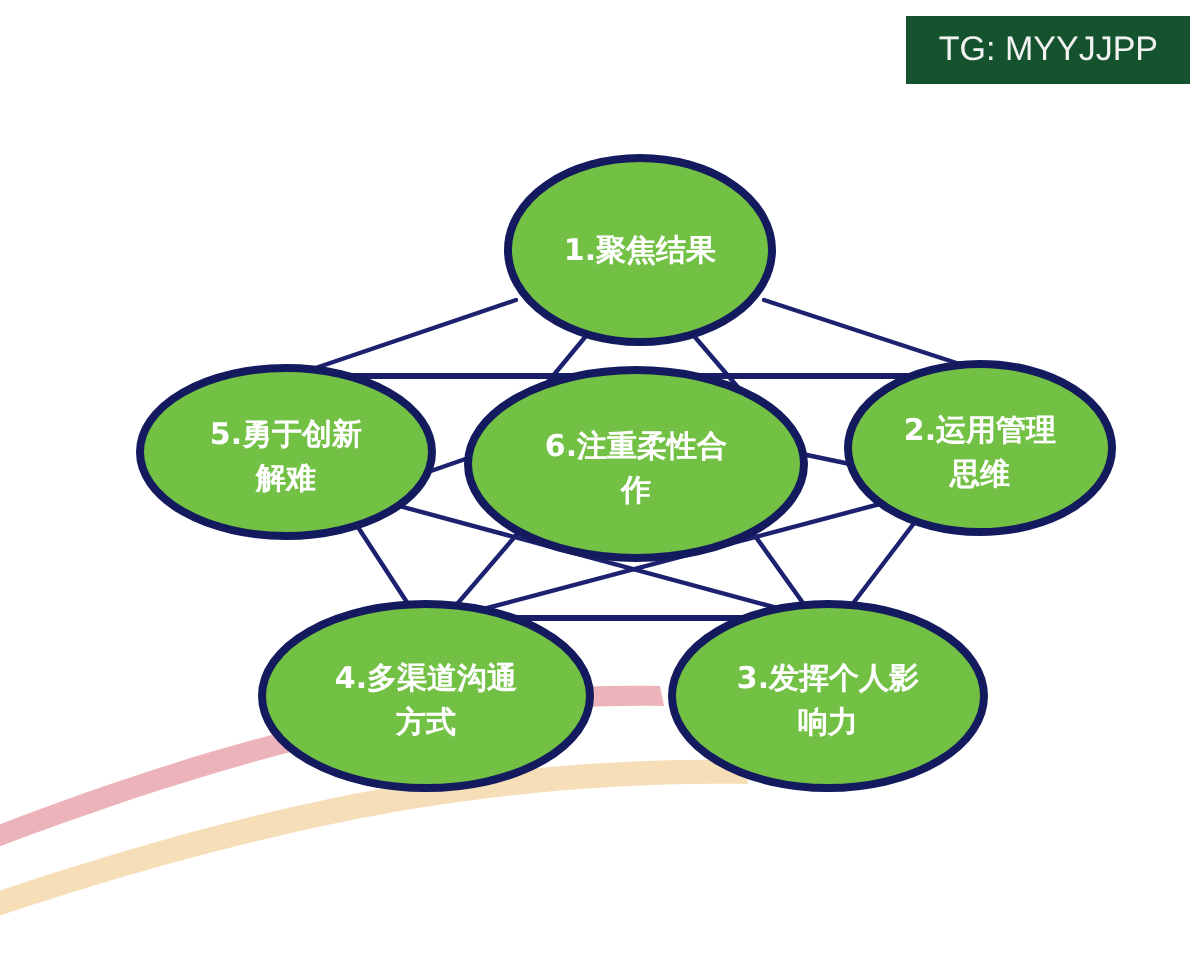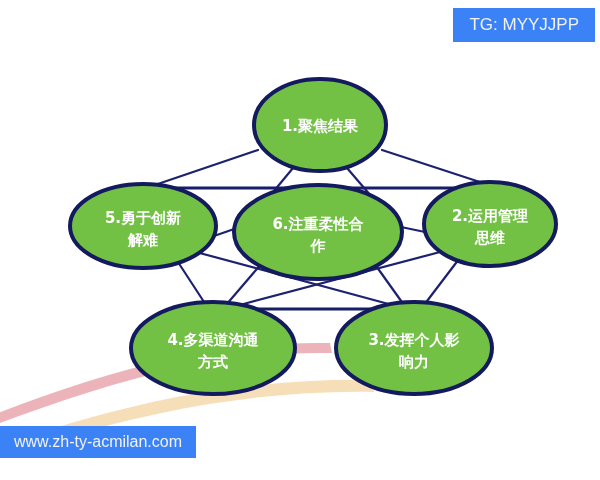--- a/index.html
+++ b/index.html
@@ -56,21 +56,21 @@
     font-size: 15px;
     font-weight: bold;
     text-anchor: middle;
     dominant-baseline: middle;
     letter-spacing: 0px;
     paint-order: stroke fill;
   }
   
   .wm {
     position: absolute;
-    background: #3b82f6;
+    background: #14532d;
     color: #f2f2f2;
     font-family: "Liberation Sans", "DejaVu Sans", sans-serif;
     display: flex;
     align-items: center;
     justify-content: center;
     white-space: nowrap;
   }
   #tg-badge {
     right: 5px;
     top: 8px;
@@ -166,15 +166,14 @@
         <ellipse class="node-ellipse" cx="414" cy="348" rx="78" ry="46"></ellipse>
         <text class="node-label" x="414" y="340">3.发挥个人影</text>
         <text class="node-label" x="414" y="362">响力</text>
       </g>
 
     </g>
   </svg>
 
   <div class="wm" id="tg-badge">TG: MYYJJPP</div>
 
-  <div class="wm" id="site-badge">www.zh-ty-acmilan.com</div>
 
 </div>
 
 </body></html>

